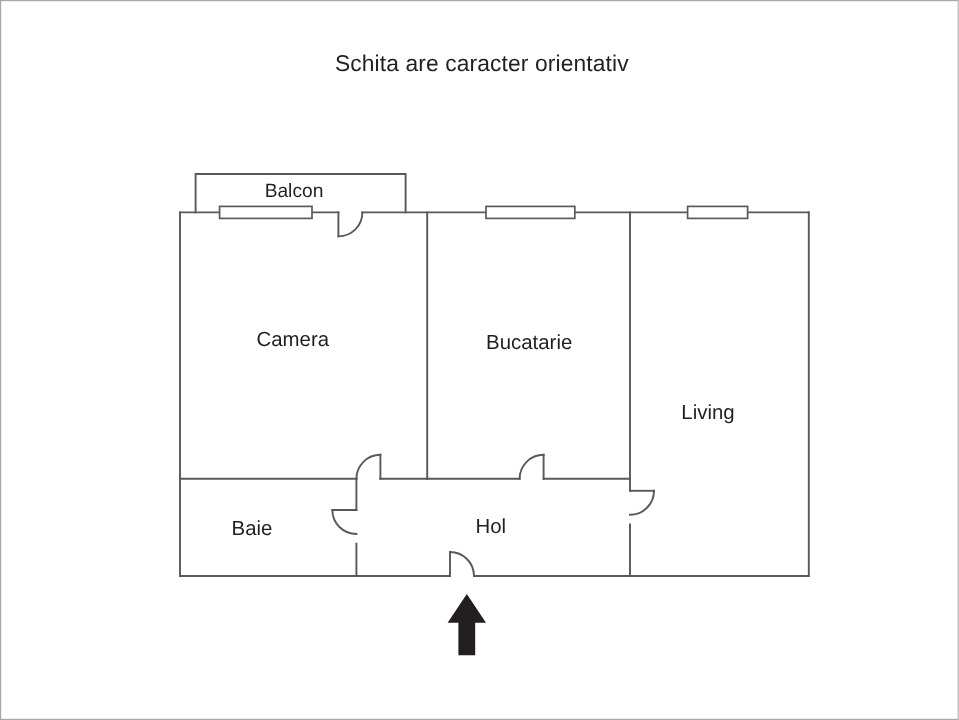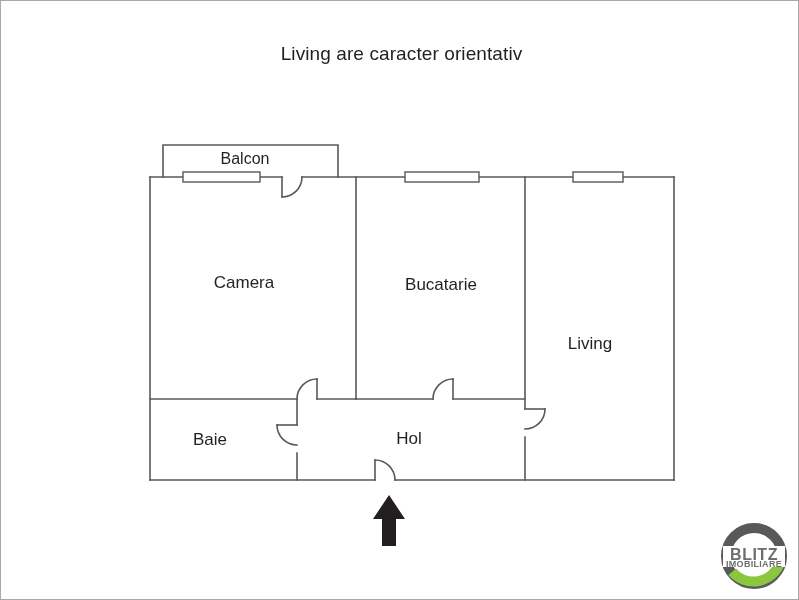--- a/index.html
+++ b/index.html
@@ -51,21 +51,21 @@
     width: 74px;
     height: 74px;
   }
   #logo svg { display: block; }
 </style>
 </head>
 <body>
 
 <div id="app">
 
-  <div id="plan-title">Living are caracter orientativ</div>
+  <div id="plan-title">Schita are caracter orientativ</div>
 
   <svg id="floorplan-svg" width="799" height="600" viewBox="0 0 799 600">
 
     <g fill="none" stroke="#58595b" stroke-width="1.6" stroke-linecap="square">
 
       <g>
         <path d="M 162,176 L 162,144 L 337,144 L 337,176"></path>
       </g>
 
       <g>
@@ -148,27 +148,14 @@
       <text class="room-label" x="209" y="440">Baie</text>
       <text class="room-label" x="408" y="439">Hol</text>
     </g>
 
     <g>
       <path d="M 388,494 L 404,518 L 395,518 L 395,545 L 381,545 L 381,518 L 372,518 Z" fill="#231f20" stroke="none"></path>
     </g>
 
   </svg>
 
-  <div id="logo">
-    <svg width="74" height="74" viewBox="0 0 74 74">
-      <rect x="0" y="0" width="74" height="74" fill="#ffffff"></rect>
-
-      <circle cx="37" cy="37" r="28" fill="none" stroke="#58595b" stroke-width="10"></circle>
-
-      <path d="M 15.2 52.8 A 28 28 0 0 0 62.8 44.0" fill="none" stroke="#8cc63e" stroke-width="10" stroke-linecap="butt"></path>
-
-      <rect x="6" y="27" width="62" height="21" fill="#ffffff"></rect>
-      <text x="37" y="36.5" text-anchor="middle" dominant-baseline="middle" font-family="Liberation Sans, sans-serif" font-size="16" font-weight="bold" letter-spacing="0.5" fill="#6d6e71">BLITZ</text>
-      <text x="37" y="46" text-anchor="middle" dominant-baseline="middle" font-family="Liberation Sans, sans-serif" font-size="9" font-weight="bold" letter-spacing="0.3" fill="#6d6e71">IMOBILIARE</text>
-    </svg>
-  </div>
 
 </div>
 
 </body></html>

